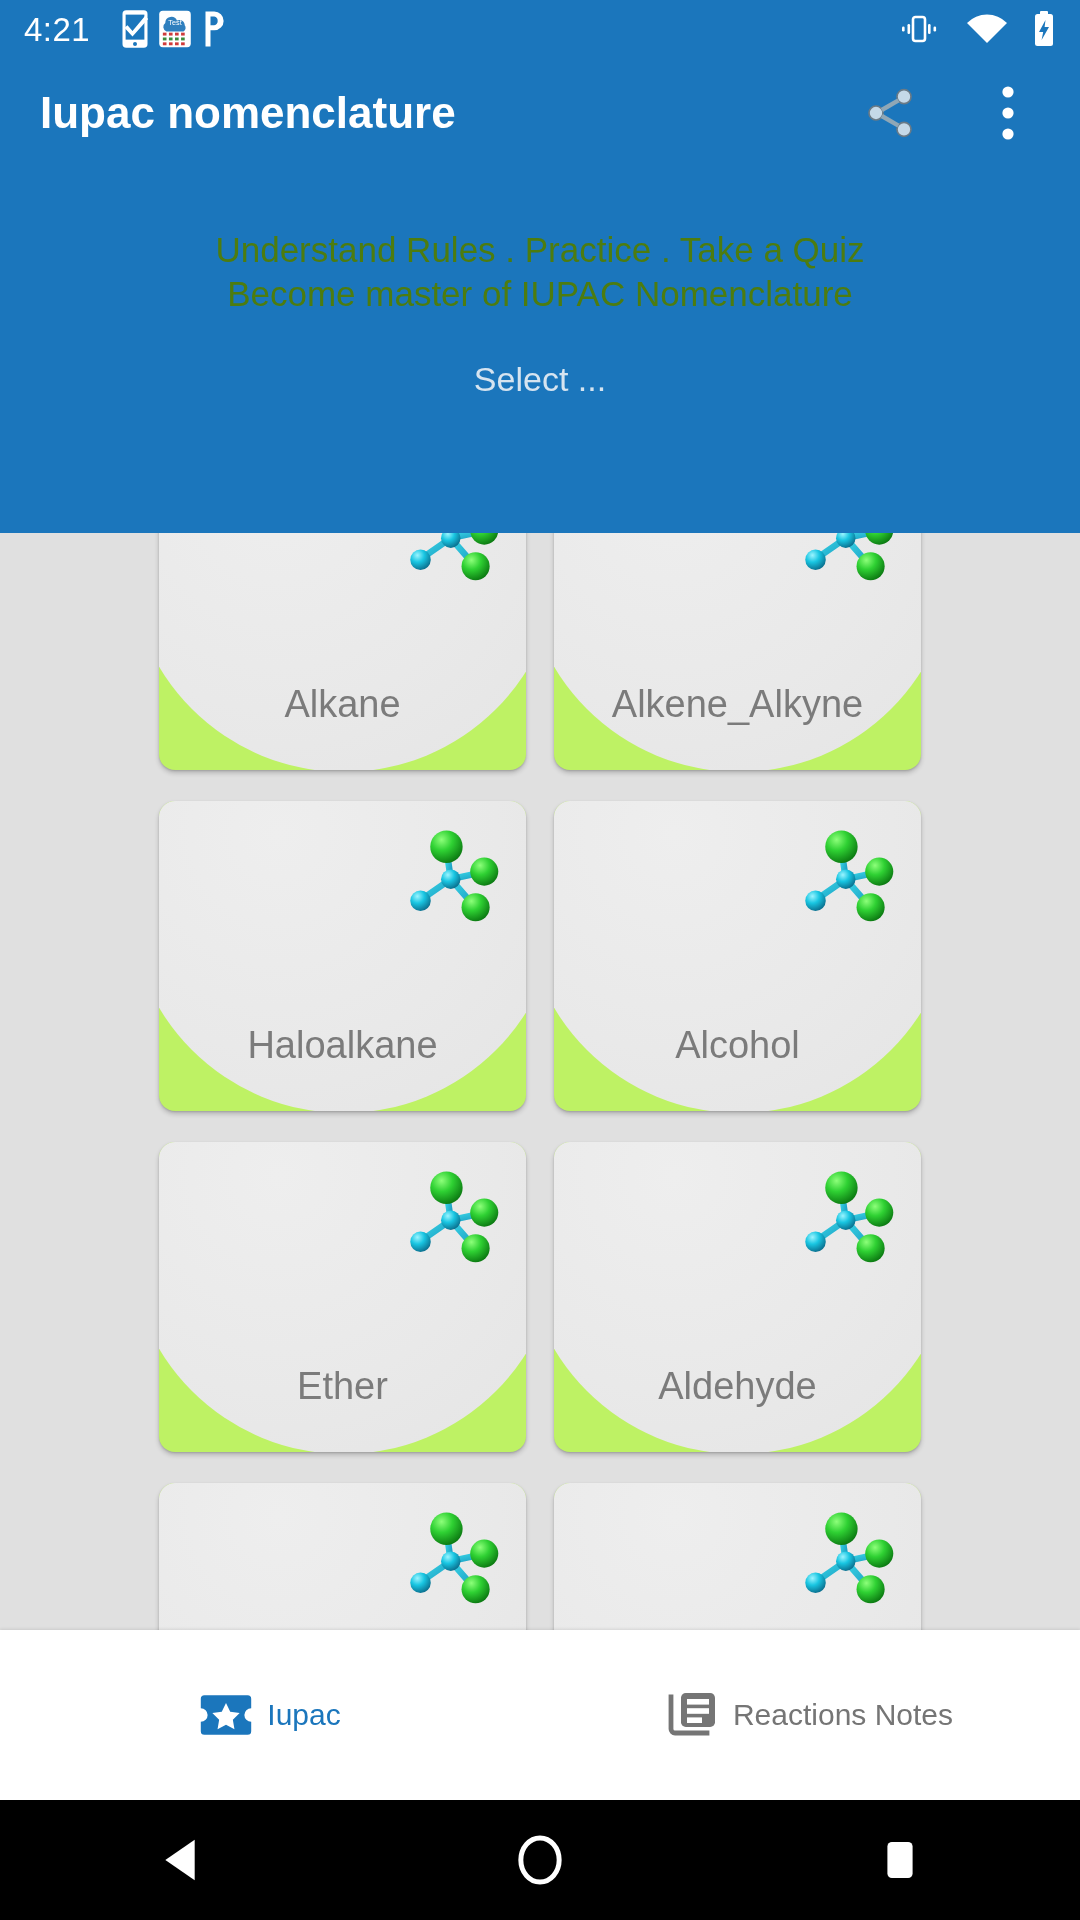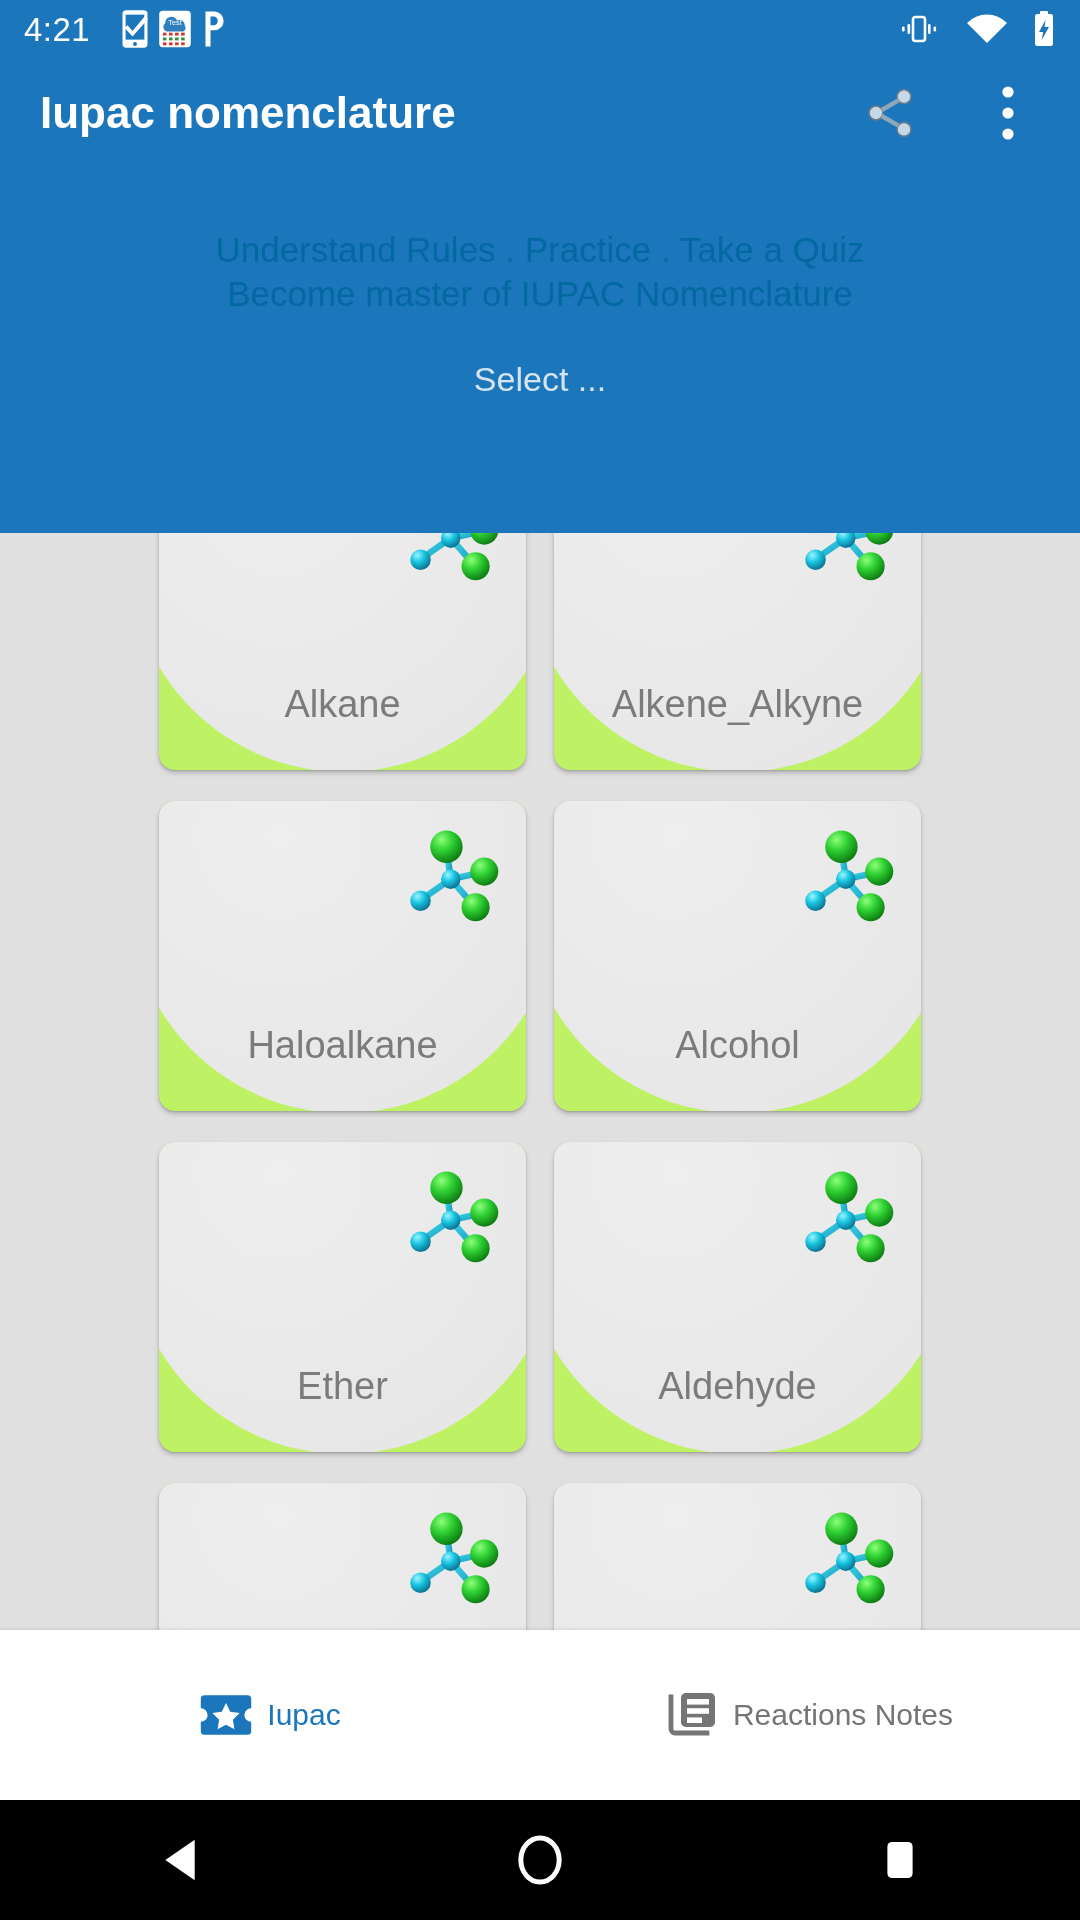--- a/index.html
+++ b/index.html
@@ -36,21 +36,21 @@
   .app-title {
     color:#ffffff; font-size:44px; font-weight:bold; letter-spacing:0px;
     white-space:nowrap;
   }
   .appbar-actions { margin-left:auto; display:flex; align-items:center; gap:54px; }
   .icon-btn { display:flex; align-items:center; justify-content:center; width:64px; height:64px; }
 
   
   .headline {
     position:absolute; top:228px; left:0; width:1080px;
-    text-align:center; color:#0369a1;
+    text-align:center; color:#4d7c0f;
   }
   .headline-line { font-size:35px; line-height:44px; font-weight:400; }
   .select-text {
     position:absolute; top:360px; left:0; width:1080px;
     text-align:center; color:#d6e4f0; font-size:34px; font-weight:400;
   }
 
   
   .body-scroll {
     position:absolute; top:533px; left:0; width:1080px; height:1097px;

